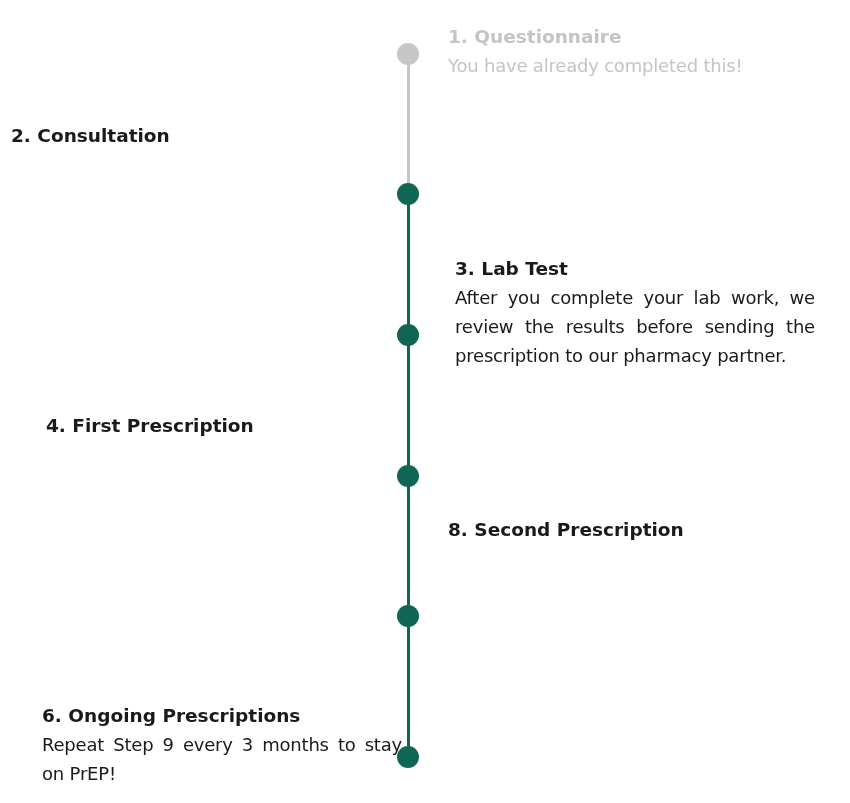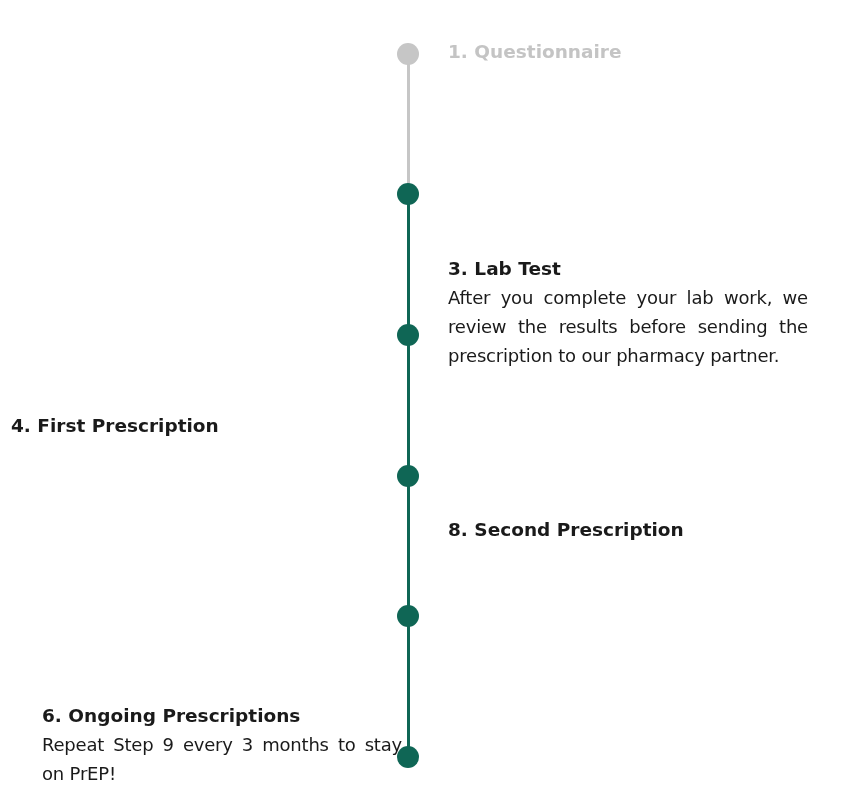--- a/index.html
+++ b/index.html
@@ -9,50 +9,52 @@
   .line.gray { top:54px; height:140px; background:#c6c6c6; }
   .line.teal { top:194px; height:563px; background:#0f6655; }
   .dot { position:absolute; width:22px; height:22px; border-radius:50%; left:397px; }
   .dot.done { background:#c6c6c6; }
   .dot.active { background:#0f6655; }
   .step { position:absolute; width:360px; font-size:18px; line-height:29px; }
   .step.left { left:11px; }
   .step.right { left:448px; }
   .step .title { font-weight:bold; font-size:18.5px; }
   .step .desc { text-align:justify; text-align-last:left; letter-spacing:-0.2px; }
-  .step.done .title, .step.done .desc { color:#c4c4c4;margin-top:15px; }
+  .step.done .title, .step.done .desc { color:#c4c4c4; }
   .step.done .desc { text-align:left; }
 </style>
 </head>
 <body>
 
 <div>
   <div class="line gray"></div>
   <div class="line teal"></div>
 
   <div class="dot done" style="top:43px;"></div>
   <div class="dot active" style="top:183px;"></div>
   <div class="dot active" style="top:324px;"></div>
   <div class="dot active" style="top:465px;"></div>
   <div class="dot active" style="top:605px;"></div>
   <div class="dot active" style="top:746px;"></div>
 
   <div class="step right done" style="top:22px;">
     <div class="title">1. Questionnaire</div>
+    <div class="desc">You have already completed this!</div>
   </div>
 
   <div class="step left" style="top:121px;">
+    <div class="title">2. Consultation</div>
   </div>
 
-  <div class="step right" style="top:254px;">
+  <div class="step right" style="top:254px;margin-left:7px;">
     <div class="title">3. Lab Test</div>
     <div class="desc">After you complete your lab work, we review the results before sending the prescription to our pharmacy partner.</div>
   </div>
 
-  <div class="step left" style="top:411px;">
+  <div class="step left" style="top:411px;margin-left:35px;">
     <div class="title">4. First Prescription</div>
   </div>
 
   <div class="step right" style="top:515px;">
     <div class="title">8. Second Prescription</div>
   </div>
 
   <div class="step left" style="top:701px;margin-left:31px;">
     <div class="title">6. Ongoing Prescriptions</div>
     <div class="desc">Repeat Step 9 every 3 months to stay on PrEP!</div>

